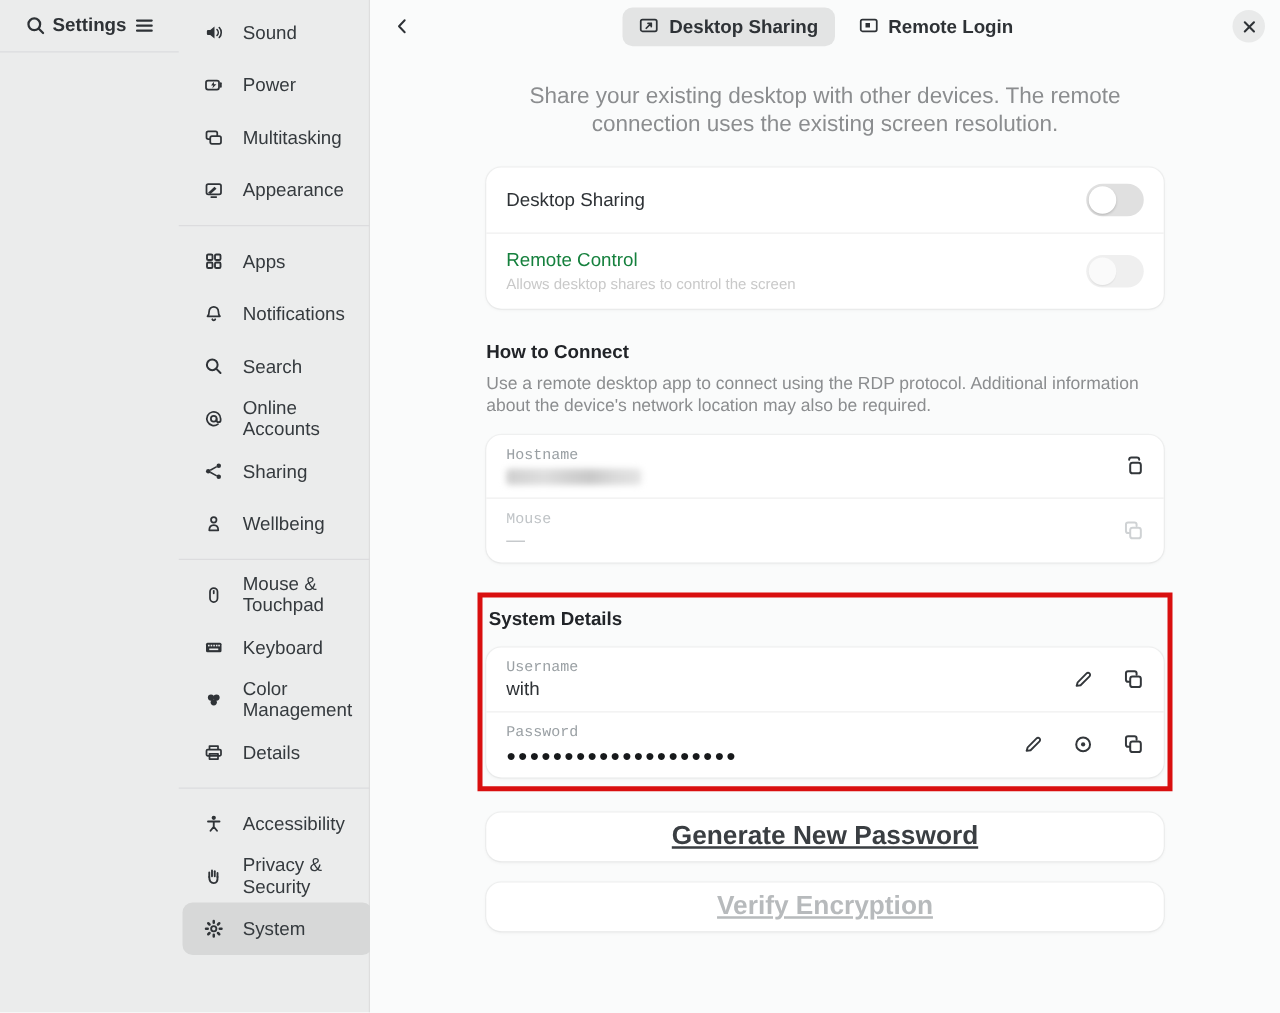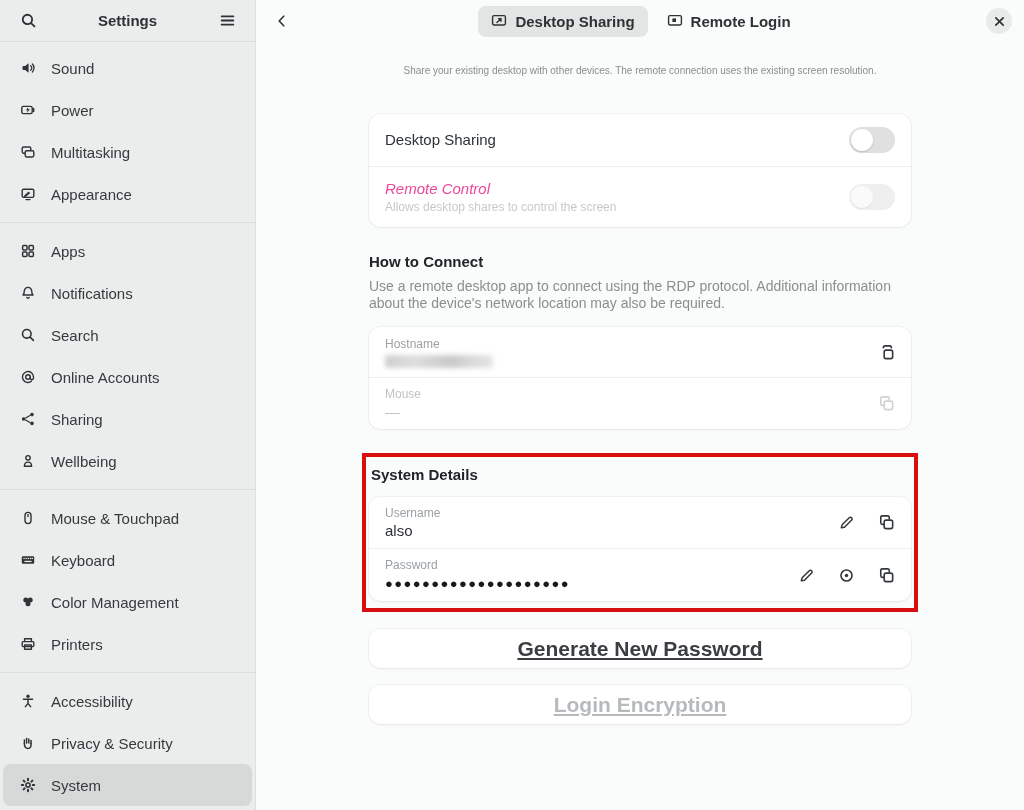--- a/index.html
+++ b/index.html
@@ -1,61 +1,61 @@
 <!DOCTYPE html>
 <html><head>
 <meta charset="utf-8">
 <style>
   * { margin:0; padding:0; box-sizing:border-box; }
   html,body { width:1024px; height:810px; font-family:"Liberation Sans", sans-serif; background:#fafbfb; overflow:hidden; }
   .app { position:relative; width:1024px; height:810px; display:flex; }
 
   
-  .sidebar { width:256px; height:810px; background:#ebecec; border-right:1px solid #dedede; flex:none; display:flex; flex-direction:column; }
+  .sidebar { width:296px; height:810px; background:#ebecec; border-right:1px solid #dedede; flex:none; display:flex; flex-direction:row; }
   .sb-header { height:42px; display:flex; align-items:center; padding:0 14px; border-bottom:1px solid #dcdcde; flex:none; }
   .sb-title { flex:1; text-align:center; font-weight:bold; font-size:15px; color:#2e3236; }
   .icon-btn { width:28px; height:28px; display:flex; align-items:center; justify-content:center; color:#2e3236; border-radius:6px; cursor:pointer; }
   .sb-list { flex:1; padding:5px 3px; }
   .sb-item { height:42px; display:flex; align-items:center; gap:15px; padding:0 16px; border-radius:8px; color:#353a3e; font-size:15px; cursor:pointer; }
   .sb-item .ic { width:17px; height:17px; flex:none; color:#2f3337; display:flex; align-items:center; justify-content:center; }
   .sb-item.selected { background:#d7d8d8; }
   .sb-divider { height:1px; background:#dcdcde; margin:7px -3px; }
 
   
   .main { flex:1; display:flex; flex-direction:column; background:#fafbfb; }
   .m-header { height:42px; display:flex; align-items:center; padding:0 12px; flex:none; }
   .tabs { flex:1; display:flex; justify-content:center; gap:6px; }
   .tab { display:flex; align-items:center; gap:8px; padding:7px 13px; border-radius:8px; font-weight:bold; font-size:15px; color:#2e3236; cursor:pointer; }
   .tab.active { background:#e3e4e4; }
   .tab .ic { width:16px; height:16px; display:flex; }
   .close-btn { width:26px; height:26px; border-radius:50%; background:#e9eaea; display:flex; align-items:center; justify-content:center; color:#2e3236; cursor:pointer; }
 
   .content { width:542px; margin:0 auto; }
-  .page-desc { margin:23px auto 12px; width:560px; text-align:center; font-size:10px; line-height:1.25; color:#8b8d8f; }
+  .page-desc { margin:23px auto 0; width:560px; text-align:center; font-size:18px; line-height:1.25; color:#8b8d8f; }
 
   .card { background:#ffffff; border-radius:12px; box-shadow:0 0 0 1px rgba(0,0,0,0.035), 0 1px 3px rgba(0,0,0,0.05); }
   .card .row-divider { height:1px; background:#efefef; margin:0; }
 
   .toggle-row { display:flex; align-items:center; padding:13px 16px; min-height:48px; }
   .toggle-row .tr-text { flex:1; }
   .tr-title { font-size:15px; color:#2e3236; }
   .tr-sub { font-size:12px; color:#c9c9c9; margin-top:3px; }
-  .toggle-row.disabled .tr-title { color:#ec4899;font-style:italic; }
+  .toggle-row.disabled .tr-title { color:#15803d; }
 
   .toggle { width:46px; height:26px; border-radius:13px; background:#e0e0e0; position:relative; flex:none; cursor:pointer; }
   .toggle .knob { position:absolute; top:2px; left:2px; width:22px; height:22px; border-radius:50%; background:#ffffff; box-shadow:0 1px 2px rgba(0,0,0,0.18); }
   .toggle.disabled { background:#efefef; cursor:default; }
   .toggle.disabled .knob { background:#fafafa; box-shadow:0 1px 1px rgba(0,0,0,0.06); }
 
   .section-title { font-size:15px; font-weight:bold; color:#212428; }
   .section-desc { font-size:14px; line-height:1.28; color:#8b8d8f; margin-top:8px; }
 
   .field-row { display:flex; align-items:center; padding:9px 16px; min-height:50px; }
   .field-row .fr-text { flex:1; }
-  .fr-label { font-size:12px; color:#9aa0a4; }
+  .fr-label { font-size:12px; color:#9aa0a4;font-family:Liberation Mono, monospace; }
   .fr-value { font-size:15px; color:#2e3236; margin-top:2px; }
   .field-row.disabled .fr-label { color:#bfc3c6; }
   .field-row.disabled .fr-value { color:#bfc3c6; }
   .fr-actions { display:flex; align-items:center; gap:23px; flex:none; }
   .action-ic { width:17px; height:17px; color:#33373b; display:flex; cursor:pointer; }
   .action-ic.disabled { color:#cfd2d4; cursor:default; }
 
   .redacted { width:108px; height:13px; margin-top:4px; border-radius:3px;
               background:linear-gradient(90deg,#cfcfcf 0%,#dedede 28%,#d2d2d2 45%,#c9c9c9 62%,#dadada 80%,#e4e4e4 100%);
               filter:blur(2.5px); }
@@ -246,21 +246,21 @@
       </div>
 
       <div class="sb-item">
         <span class="ic">
             <svg width="16" height="16" viewBox="0 0 16 16" fill="none" stroke="currentColor" stroke-width="1.4" stroke-linejoin="round">
               <path d="M4.6 5.6V2.8h6.8v2.8"></path>
               <rect x="2.2" y="5.6" width="11.6" height="5" rx="1"></rect>
               <rect x="4.6" y="9" width="6.8" height="4.2"></rect>
             </svg>
           </span>
-        <span>Printers</span>
+        <span>Details</span>
       </div>
 
       <div class="sb-divider"></div>
 
       <div class="sb-item">
         <span class="ic">
             <svg width="16" height="16" viewBox="0 0 16 16">
               <circle cx="8" cy="3.2" r="1.7" fill="currentColor"></circle>
               <path d="M3.4 6.2h9.2M8 6.2v4.2M8 10.4l-2.6 3.2M8 10.4l2.6 3.2" fill="none" stroke="currentColor" stroke-width="1.5" stroke-linecap="round"></path>
             </svg>
@@ -392,21 +392,21 @@
           </div>
         </div>
       </div>
 
       <div class="highlight-box">
         <div class="section-title">System Details</div>
         <div class="card">
           <div class="field-row">
             <div class="fr-text">
               <div class="fr-label">Username</div>
-              <div class="fr-value">also</div>
+              <div class="fr-value">with</div>
             </div>
             <div class="fr-actions">
               <span class="action-ic">
                   <svg width="17" height="17" viewBox="0 0 16 16" fill="none" stroke="currentColor" stroke-width="1.4" stroke-linejoin="round">
                     <path d="M3.1 12.9 3.9 10.2 10.6 3.5a1.55 1.55 0 0 1 2.2 2.2L6.1 12.4 3.1 12.9z"></path>
                   </svg>
                 </span>
               <span class="action-ic">
                   <svg width="17" height="17" viewBox="0 0 16 16" fill="none" stroke="currentColor" stroke-width="1.5">
                     <path stroke-linecap="round" d="M10.6 4.6V3.4A1.6 1.6 0 0 0 9 1.8H4.2a1.6 1.6 0 0 0-1.6 1.6V8.2a1.6 1.6 0 0 0 1.6 1.6h1.2"></path>
@@ -438,17 +438,17 @@
                     <path stroke-linecap="round" d="M10.6 4.6V3.4A1.6 1.6 0 0 0 9 1.8H4.2a1.6 1.6 0 0 0-1.6 1.6V8.2a1.6 1.6 0 0 0 1.6 1.6h1.2"></path>
                     <rect x="5.8" y="5.8" width="8" height="8" rx="1.8"></rect>
                   </svg>
                 </span>
             </div>
           </div>
         </div>
       </div>
 
       <div class="big-btn">Generate New Password</div>
-      <div class="big-btn disabled">Login Encryption</div>
+      <div class="big-btn disabled">Verify Encryption</div>
 
     </div>
   </div>
 </div>
 
 </body></html>

